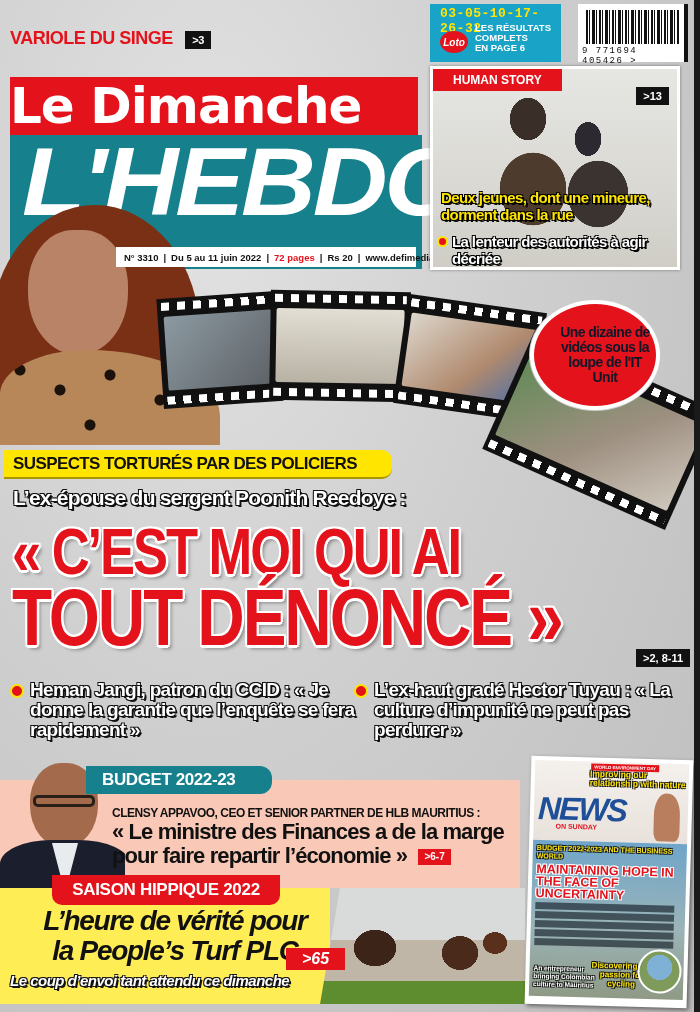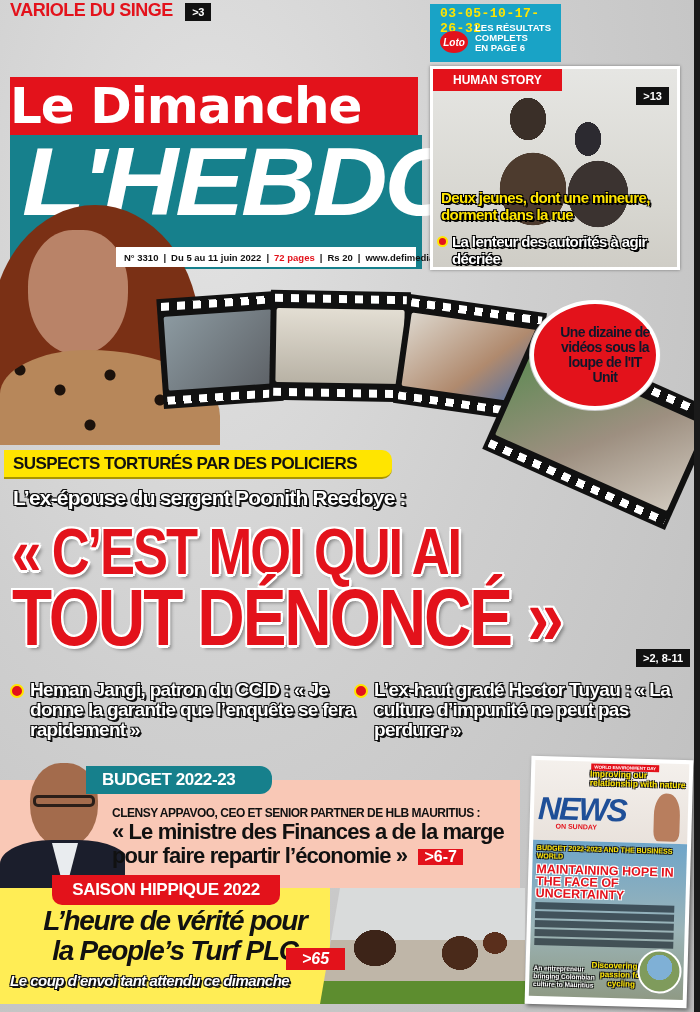--- a/index.html
+++ b/index.html
@@ -13,21 +13,21 @@
     position: absolute; left: 0; top: 0; width: 700px; height: 1012px;
     background:
       radial-gradient(ellipse at 30% 20%, #e2e2e2 0%, #cfcfcf 45%, #bdbdbd 100%);
     border-right: 6px solid #1a1a1a;
     overflow: hidden;
   }
   .abs { position: absolute; }
 
   
   .kicker-red {
-    left: 10px; top: 0; font-size: 18px; font-weight: 900; color: #e3121b;
+    left: 10px; top: 28px; font-size: 18px; font-weight: 900; color: #e3121b;
     letter-spacing: -0.5px; font-family: "Liberation Sans", sans-serif;
   }
   .ref-badge {
     background: #111; color: #fff; font-weight: 700; font-size: 11px;
     padding: 2px 7px; display: inline-block; line-height: 14px;
   }
   .top-headline {
     left: 10px; top: 32px; font-size: 31px; font-weight: 900; color: #111;
     letter-spacing: -1.2px; white-space: nowrap;
   }
@@ -225,21 +225,21 @@
   .budget-label span { color: #fff; font-weight: 900; font-size: 17px; letter-spacing: -0.4px; }
   .budget-kicker {
     left: 112px; top: 806px; font-size: 12px; font-weight: 900; color: #111;
     letter-spacing: -0.5px; white-space: nowrap;
   }
   .budget-quote {
     left: 112px; top: 820px; font-size: 22px; font-weight: 900; color: #111;
     line-height: 24px; letter-spacing: -0.9px; width: 410px;
   }
   .budget-ref {
-    background: #e3121b; color: #fff; font-weight: 700; font-size: 16px;
+    background: #e3121b; color: #fff; font-weight: 700; font-size: 10px;
     padding: 1px 6px; display: inline-block; vertical-align: middle; margin-left: 6px;
     line-height: 14px; letter-spacing: 0;
   }
   .man {
     left: 0; top: 755px; width: 125px; height: 135px; overflow: hidden;
   }
   .man .suit {
     position: absolute; left: 0; top: 85px; width: 130px; height: 60px;
     background: #1b1e2c; border-radius: 40% 40% 0 0;
   }
@@ -364,20 +364,24 @@
   </div>
 
   <div class="abs lotto">
     <div class="lotto-numbers">03-05-10-17-26-32</div>
     <div class="lotto-logo">Loto</div>
     <div class="lotto-text">
       <div>LES RÉSULTATS</div>
       <div>COMPLETS</div>
       <div>EN PAGE 6</div>
     </div>
+  </div>
+  <div class="abs barcode">
+    <div class="barcode-bars"></div>
+    <div class="barcode-num">9 771694 405426 &gt;</div>
   </div>
 
   <div class="abs mast-red">
     <span>Le Dimanche</span>
   </div>
   <div class="abs mast-teal">
     <span class="hebdo">L'HEBDO</span>
   </div>
 
   <div class="abs portrait">

